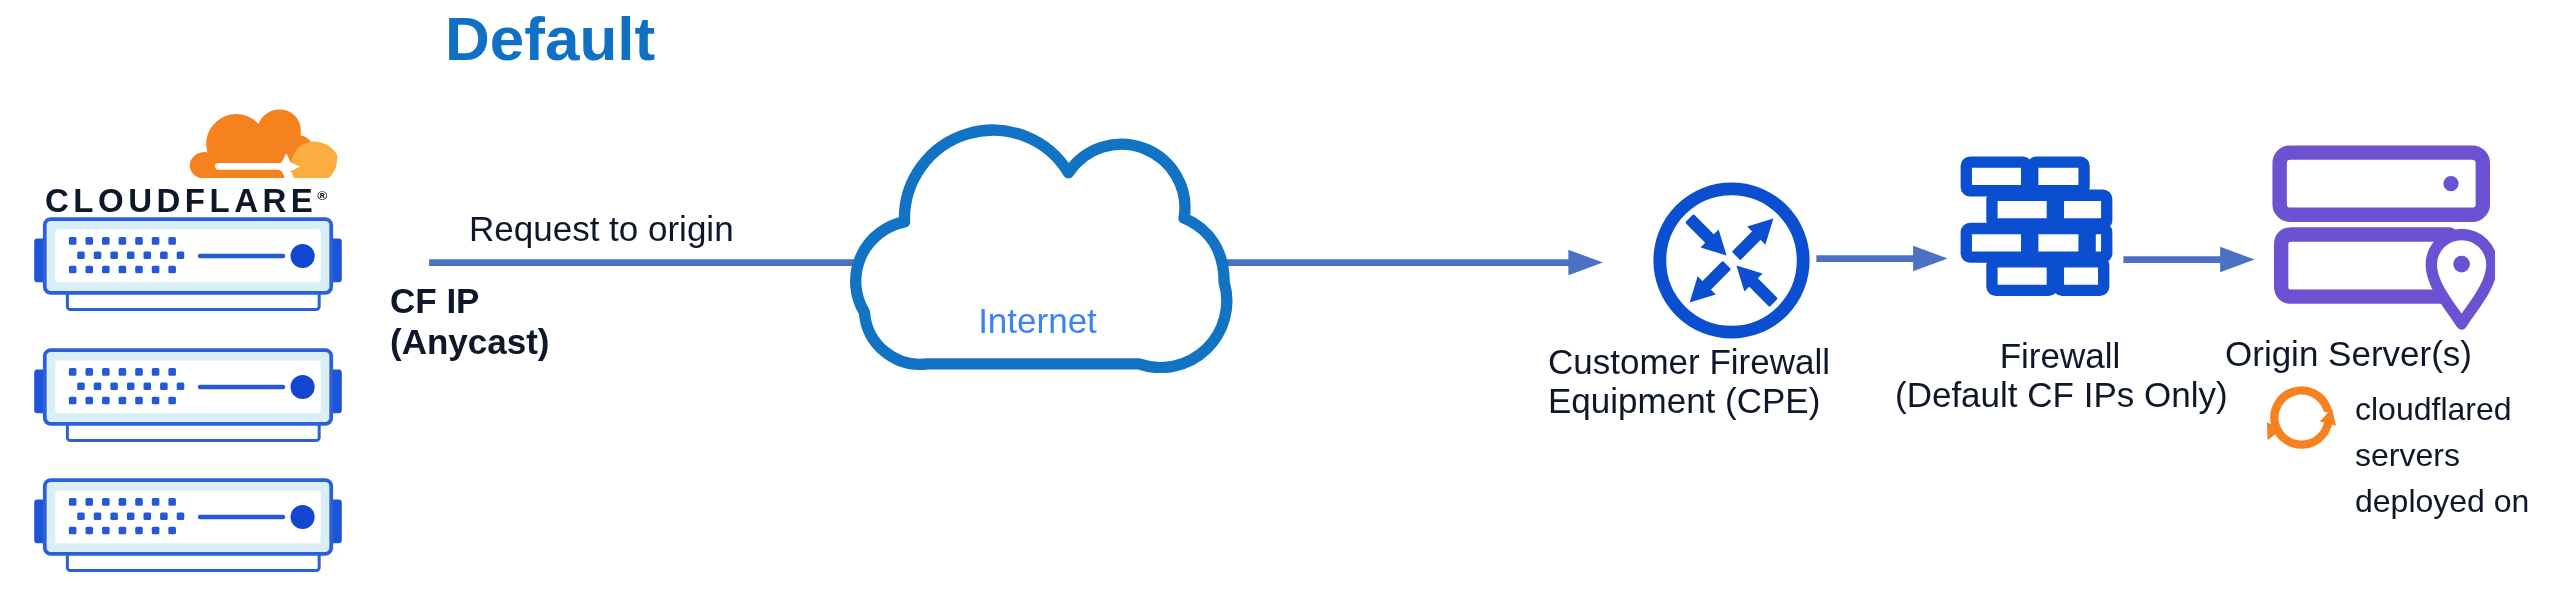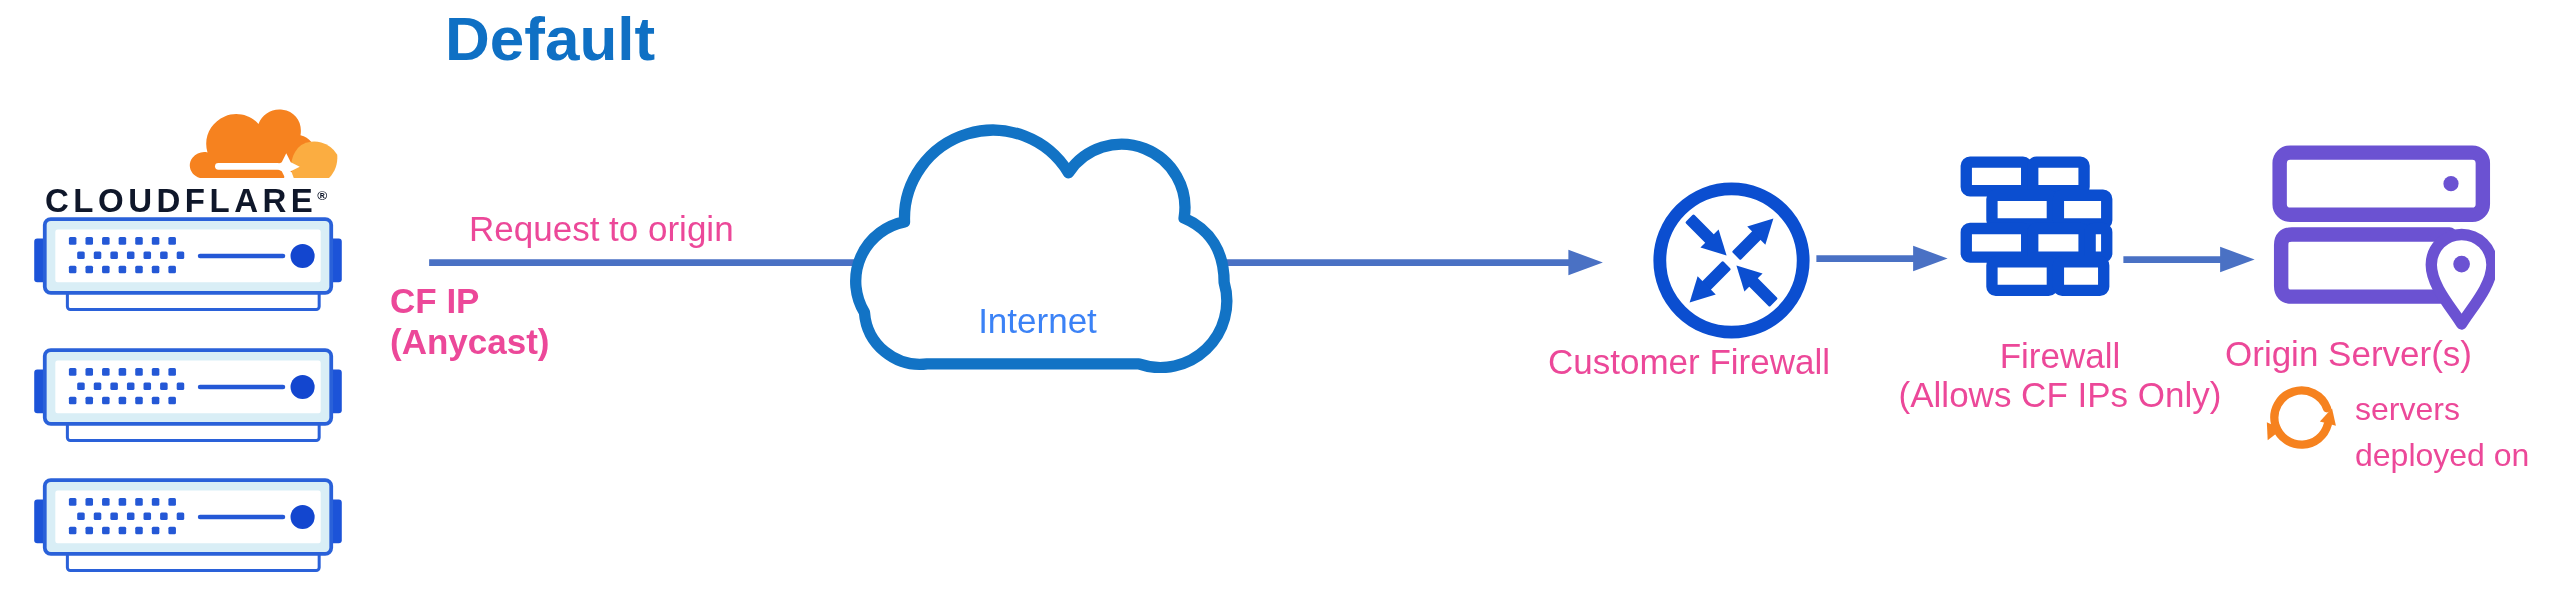--- a/index.html
+++ b/index.html
@@ -1,19 +1,19 @@
 <!DOCTYPE html>
 <html style="font-size:12px"><head>
 <meta charset="utf-8">
 <style>
   html,body{margin:0;padding:0;background:#ffffff;}
   body{font-family:"Liberation Sans", sans-serif;}
   #canvas{position:relative;width:2576px;height:606px;background:#ffffff;overflow:hidden;}
   .abs{position:absolute;}
-  .lbl{color:#ec4899;font-size:35px;line-height:39px;white-space:nowrap;}
+  .lbl{color:#0f172a;font-size:35px;line-height:39px;white-space:nowrap;}
   #title{left:445px;top:1.5px;font-size:62px;line-height:73px;font-weight:600;color:#0f70c4;}
   #logo-word{left:45px;top:182px;font-size:33px;font-weight:800;letter-spacing:4.5px;color:#0f172a;white-space:nowrap;}
   #logo-word sup{font-size:13.6px;letter-spacing:0;}
   #req-label{left:469px;top:209px;}
   #cfip-label{left:390px;top:280px;line-height:41px;font-weight:bold;}
   #internet-label{left:821px;top:301px;width:433px;text-align:center;color:#3b82f6;}
   #cpe-label{left:1548px;top:342px;}
   #fw-label{left:1895px;top:336px;width:330px;text-align:center;}
   #origin-label{left:2225px;top:334px;width:327px;text-align:left;}
   #cf-note{left:2355px;top:386px;font-size:32px;line-height:46px;}
@@ -186,38 +186,39 @@
     <circle cx="108" cy="108" r="95" fill="#ffffff" stroke="#0b4ed0" stroke-width="17"></circle>
     <g fill="#0b4ed0">
       <use href="#cpe-arrow" transform="translate(52,52) rotate(45)"></use>
       <use href="#cpe-arrow" transform="translate(114,102) rotate(-45)"></use>
       <use href="#cpe-arrow" transform="translate(102,114) rotate(135)"></use>
       <use href="#cpe-arrow" transform="translate(164,164) rotate(-135)"></use>
     </g>
   </svg>
   <div class="abs lbl" id="cpe-label">
     <div>Customer Firewall</div>
+    <div>Equipment (CPE)</div>
   </div>
 
   <svg class="abs" style="left:1960px;top:156px;" width="153" height="145" viewBox="0 0 202 192">
     <g fill="#ffffff" stroke="#0b4ed0" stroke-width="15" stroke-linejoin="round">
       <rect x="8" y="8" width="80" height="38" rx="5"></rect>
       <rect x="96" y="8" width="68" height="38" rx="5"></rect>
       <rect x="42" y="52" width="80" height="38" rx="5"></rect>
       <rect x="130" y="52" width="64" height="38" rx="5"></rect>
       <rect x="8" y="96" width="80" height="38" rx="5"></rect>
       <rect x="96" y="96" width="68" height="38" rx="5"></rect>
       <rect x="172" y="96" width="22" height="38" rx="5"></rect>
       <rect x="42" y="140" width="80" height="38" rx="5"></rect>
       <rect x="130" y="140" width="60" height="38" rx="5"></rect>
     </g>
   </svg>
   <div class="abs lbl" id="fw-label">
     <div>Firewall</div>
-    <div>(Allows CF IPs Only)</div>
+    <div>(Default CF IPs Only)</div>
   </div>
 
   <svg class="abs" style="left:2269px;top:145px;" width="226" height="185" viewBox="0 0 298 244">
     <rect x="14" y="10" width="268" height="82" rx="14" fill="#ffffff" stroke="#6b52d2" stroke-width="19"></rect>
     <circle cx="240" cy="51" r="10" fill="#6b52d2"></circle>
     <path d="M 30 118 L 238 118 L 226 200 L 30 200 Q 16 200 16 186 L 16 132 Q 16 118 30 118 Z" fill="#ffffff" stroke="#6b52d2" stroke-width="19" stroke-linejoin="round"></path>
     <path d="M 254 236 C 242 216 214 186 214 158 A 40 40 0 1 1 294 158 C 294 186 266 216 254 236 Z" fill="#ffffff" stroke="#6b52d2" stroke-width="15" stroke-linejoin="round"></path>
     <circle cx="254" cy="157" r="11" fill="#6b52d2"></circle>
   </svg>
   <div class="abs lbl" id="origin-label">Origin Server(s)</div>
@@ -226,18 +227,19 @@
     <g stroke="#f6821f" stroke-width="11" fill="none" stroke-linecap="round">
       <path d="M 96.8 35.7 A 36 36 0 0 0 28.2 57.3"></path>
       <path d="M 29.2 60.3 A 36 36 0 0 0 97.8 57.3"></path>
     </g>
     <g fill="#f6821f">
       <path d="M0,-11 L21,0 L0,11 Z" transform="translate(27,59) rotate(115)"></path>
       <path d="M0,-11 L21,0 L0,11 Z" transform="translate(98,56) rotate(-75)"></path>
     </g>
   </svg>
   <div class="abs lbl" id="cf-note">
+    <div>cloudflared</div>
     <div>servers</div>
     <div>deployed on</div>
   </div>
 
 </div>
 
 
 </body></html>

